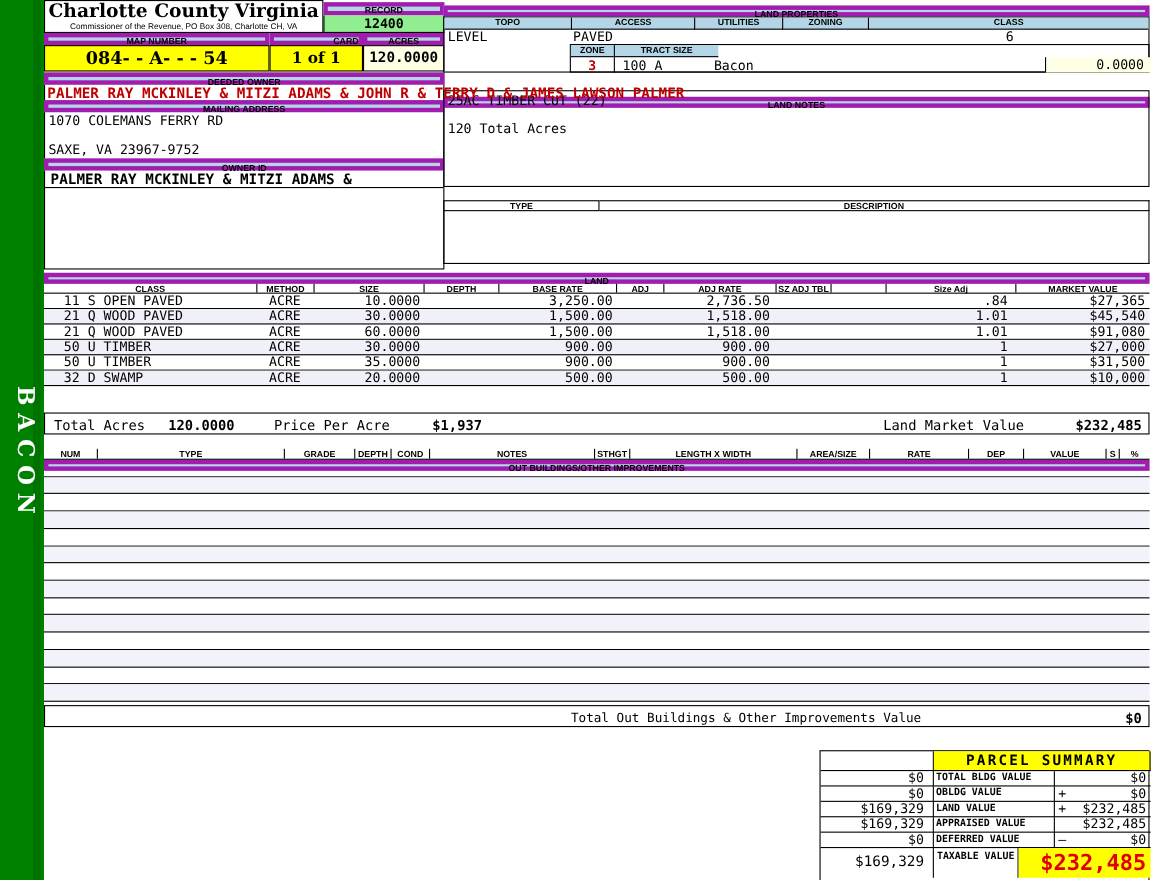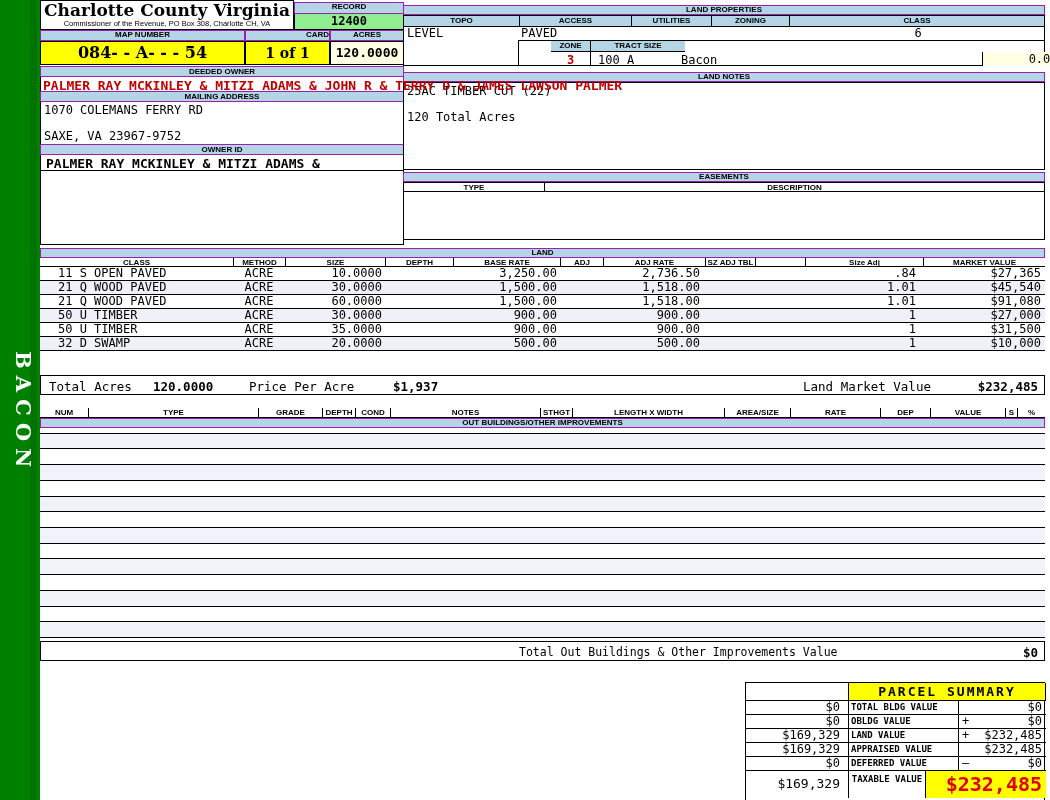--- a/index.html
+++ b/index.html
@@ -9,21 +9,21 @@
   .abs { position:absolute; }
 
   
   .sidebar { left:0; top:0; width:40px; height:800px; background:#008000; }
   .sidebar-stripe { left:30px; top:0; width:7px; height:800px; background:#007200; }
   .sidebar-label { left:6px; top:328px; height:170px; width:30px; color:#fff;
                    font-family:"DejaVu Serif", serif; font-size:21px; font-weight:bold;
                    letter-spacing:7px; writing-mode:vertical-rl; text-align:center; }
 
   
-  .bar { background:#B3D5E5; border:1px solid #a21caf; font-family:"Liberation Sans", sans-serif;
+  .bar { background:#B3D5E5; border:4px solid #a21caf; font-family:"Liberation Sans", sans-serif;
          font-size:8px; font-weight:bold; text-align:center; line-height:8px; }
   .lblfont { font-family:"Liberation Sans", sans-serif; font-size:8px; font-weight:bold; }
   .mono12 { font-size:12px; line-height:13px; }
   .boldmono { font-weight:bold; }
 
   .title-box { left:40px; top:0; width:254px; height:30px; border:1px solid #000; text-align:center; }
   .title-main { font-family:"DejaVu Serif", serif; font-size:17px; font-weight:bold; line-height:19px; }
   .title-sub { font-family:"Liberation Sans", sans-serif; font-size:7.5px; line-height:8px; }
 
   .record-bar { left:294px; top:2px; width:110px; height:12px; }
@@ -39,21 +39,21 @@
   .red-owner { left:43px; top:78px; white-space:nowrap; color:#C00000; font-weight:bold;
                font-size:13px; z-index:6; }
   .notes-line1 { left:407px; top:85px; z-index:2; }
 
   .lp-box { left:403px; top:15px; width:642px; height:51px; border:1px solid #000; }
   .lp-hdr { display:flex; height:11px; }
   .lp-hdr div { background:#B3D5E5; border-bottom:1px solid #000; border-left:1px solid #000;
                 text-align:center; line-height:10px; }
   .lp-hdr div:first-child { border-left:none; }
 
-  .sub-zone { left:518px; top:40px; width:527px; height:26px; border:1px solid #000;padding-left:32px; }
+  .sub-zone { left:518px; top:40px; width:527px; height:26px; border:1px solid #000; }
   .sz-hdr { display:flex; height:11px; }
   .sz-hdr div { background:#B3D5E5; border-bottom:1px solid #000; border-left:1px solid #000;
                 text-align:center; line-height:10px; }
   .sz-hdr div:first-child { border-left:none; }
 
   .notes-box { left:403px; top:82px; width:642px; height:88px; border:1px solid #000; }
   .ease-box  { left:403px; top:192px; width:642px; height:48px; border:1px solid #000; border-top:none; }
 
   .lt-hdr { left:40px; top:258px; width:1005px; height:9px; display:flex;
             border-bottom:1px solid #000; }
@@ -152,26 +152,25 @@
     </div>
     <div style="position:relative;height:14px;">
       <span class="abs boldmono" style="left:0;top:1px;width:39px;text-align:center;color:#C00000;font-size:12px;">3</span>
       <span class="abs mono12" style="left:47px;top:2px;">100 A</span>
       <span class="abs mono12" style="left:130px;top:2px;">Bacon</span>
       <span class="abs cream mono12" style="left:431px;top:0;width:96px;height:14px;border-left:1px solid #000;text-align:right;padding-right:6px;padding-top:1px;">0.0000</span>
       <span class="abs" style="left:39px;top:0;height:14px;border-left:1px solid #000;"></span>
     </div>
   </div>
 
-  <div class="abs bar" style="left:403px;top:72px;width:642px;height:10px;">LAND NOTES</div>
+  <div class="abs bar" style="left:403px;top:88px;width:642px;height:10px;">LAND NOTES</div>
   <div class="abs notes-box"></div>
   <div class="abs mono12 notes-line1">25AC TIMBER CUT (22)</div>
   <div class="abs mono12" style="left:407px;top:111px;">120 Total Acres</div>
 
-  <div class="abs bar" style="left:403px;top:172px;width:642px;height:10px;">EASEMENTS</div>
   <div class="abs lblfont" style="left:403px;top:182px;width:142px;height:10px;border:1px solid #000;text-align:center;line-height:9px;">TYPE</div>
   <div class="abs lblfont" style="left:545px;top:182px;width:500px;height:10px;border:1px solid #000;border-left:none;text-align:center;line-height:9px;">DESCRIPTION</div>
   <div class="abs ease-box"></div>
 
   <div class="abs bar" style="left:40px;top:248px;width:1005px;height:10px;">LAND</div>
   <div class="abs lt-hdr lblfont">
     <div class="lt-c0" style="padding-left:0;">CLASS</div>
     <div class="lt-c1">METHOD</div>
     <div class="lt-c2" style="padding-right:0;">SIZE</div>
     <div class="lt-c3" style="text-align:center;">DEPTH</div>

